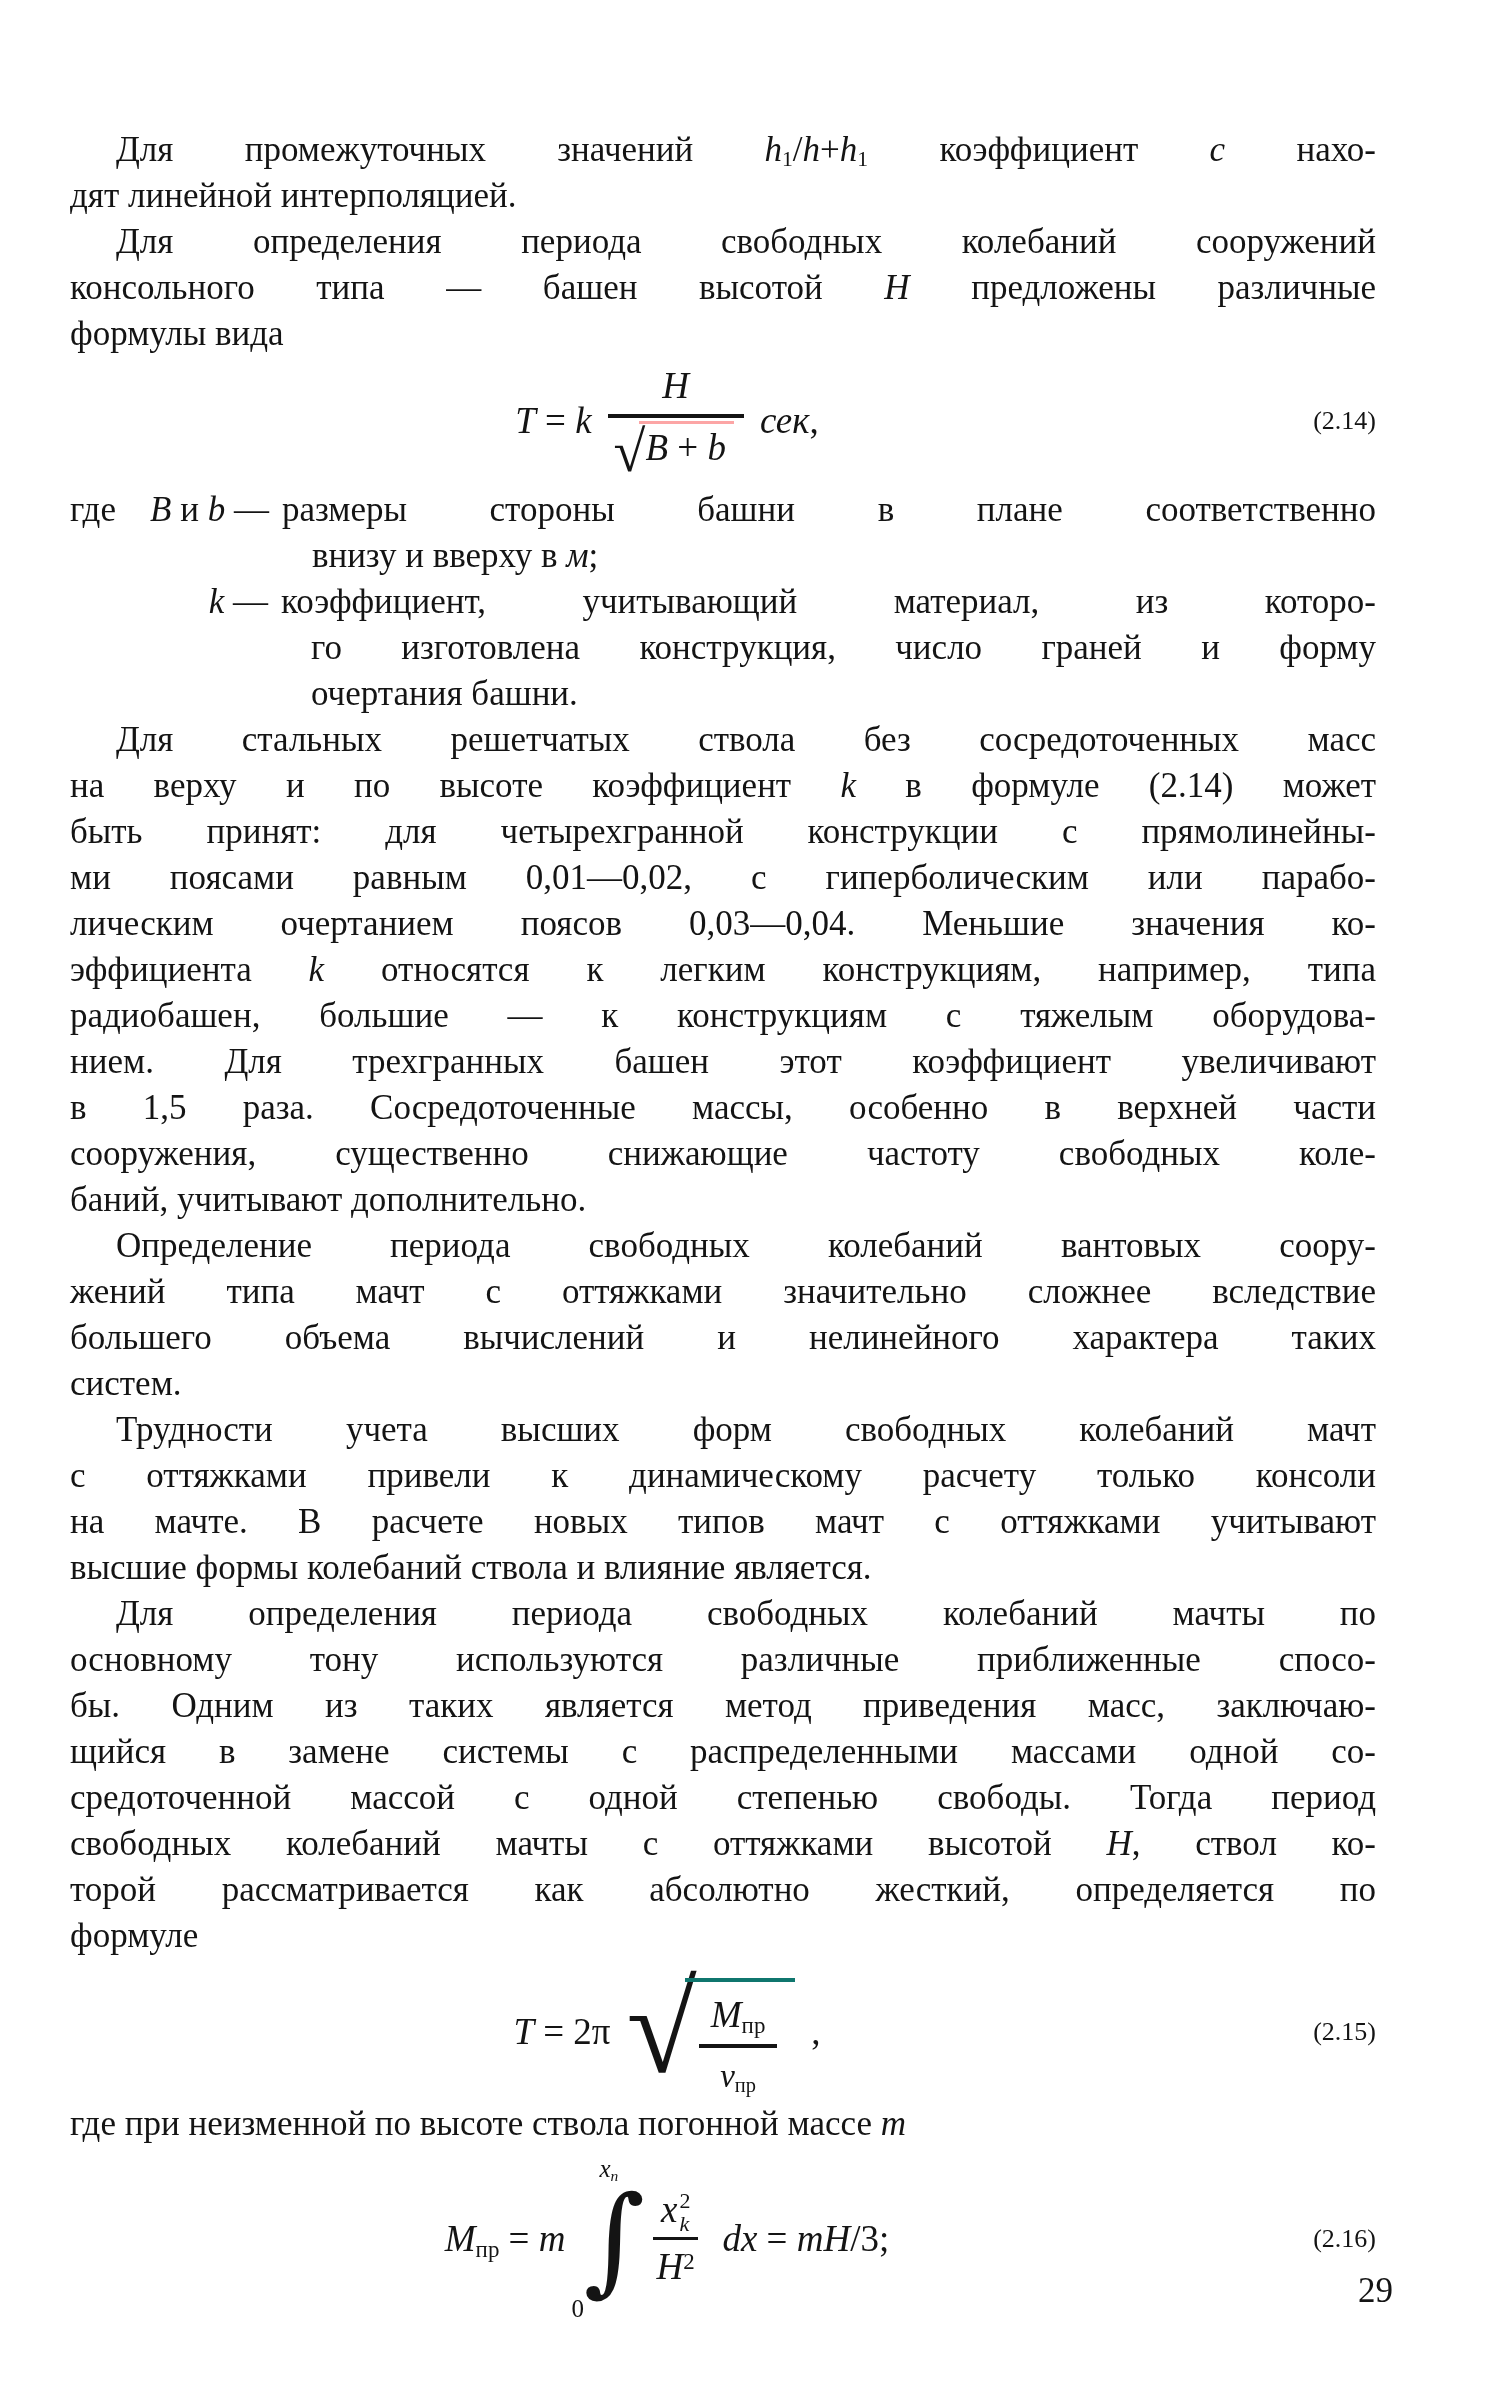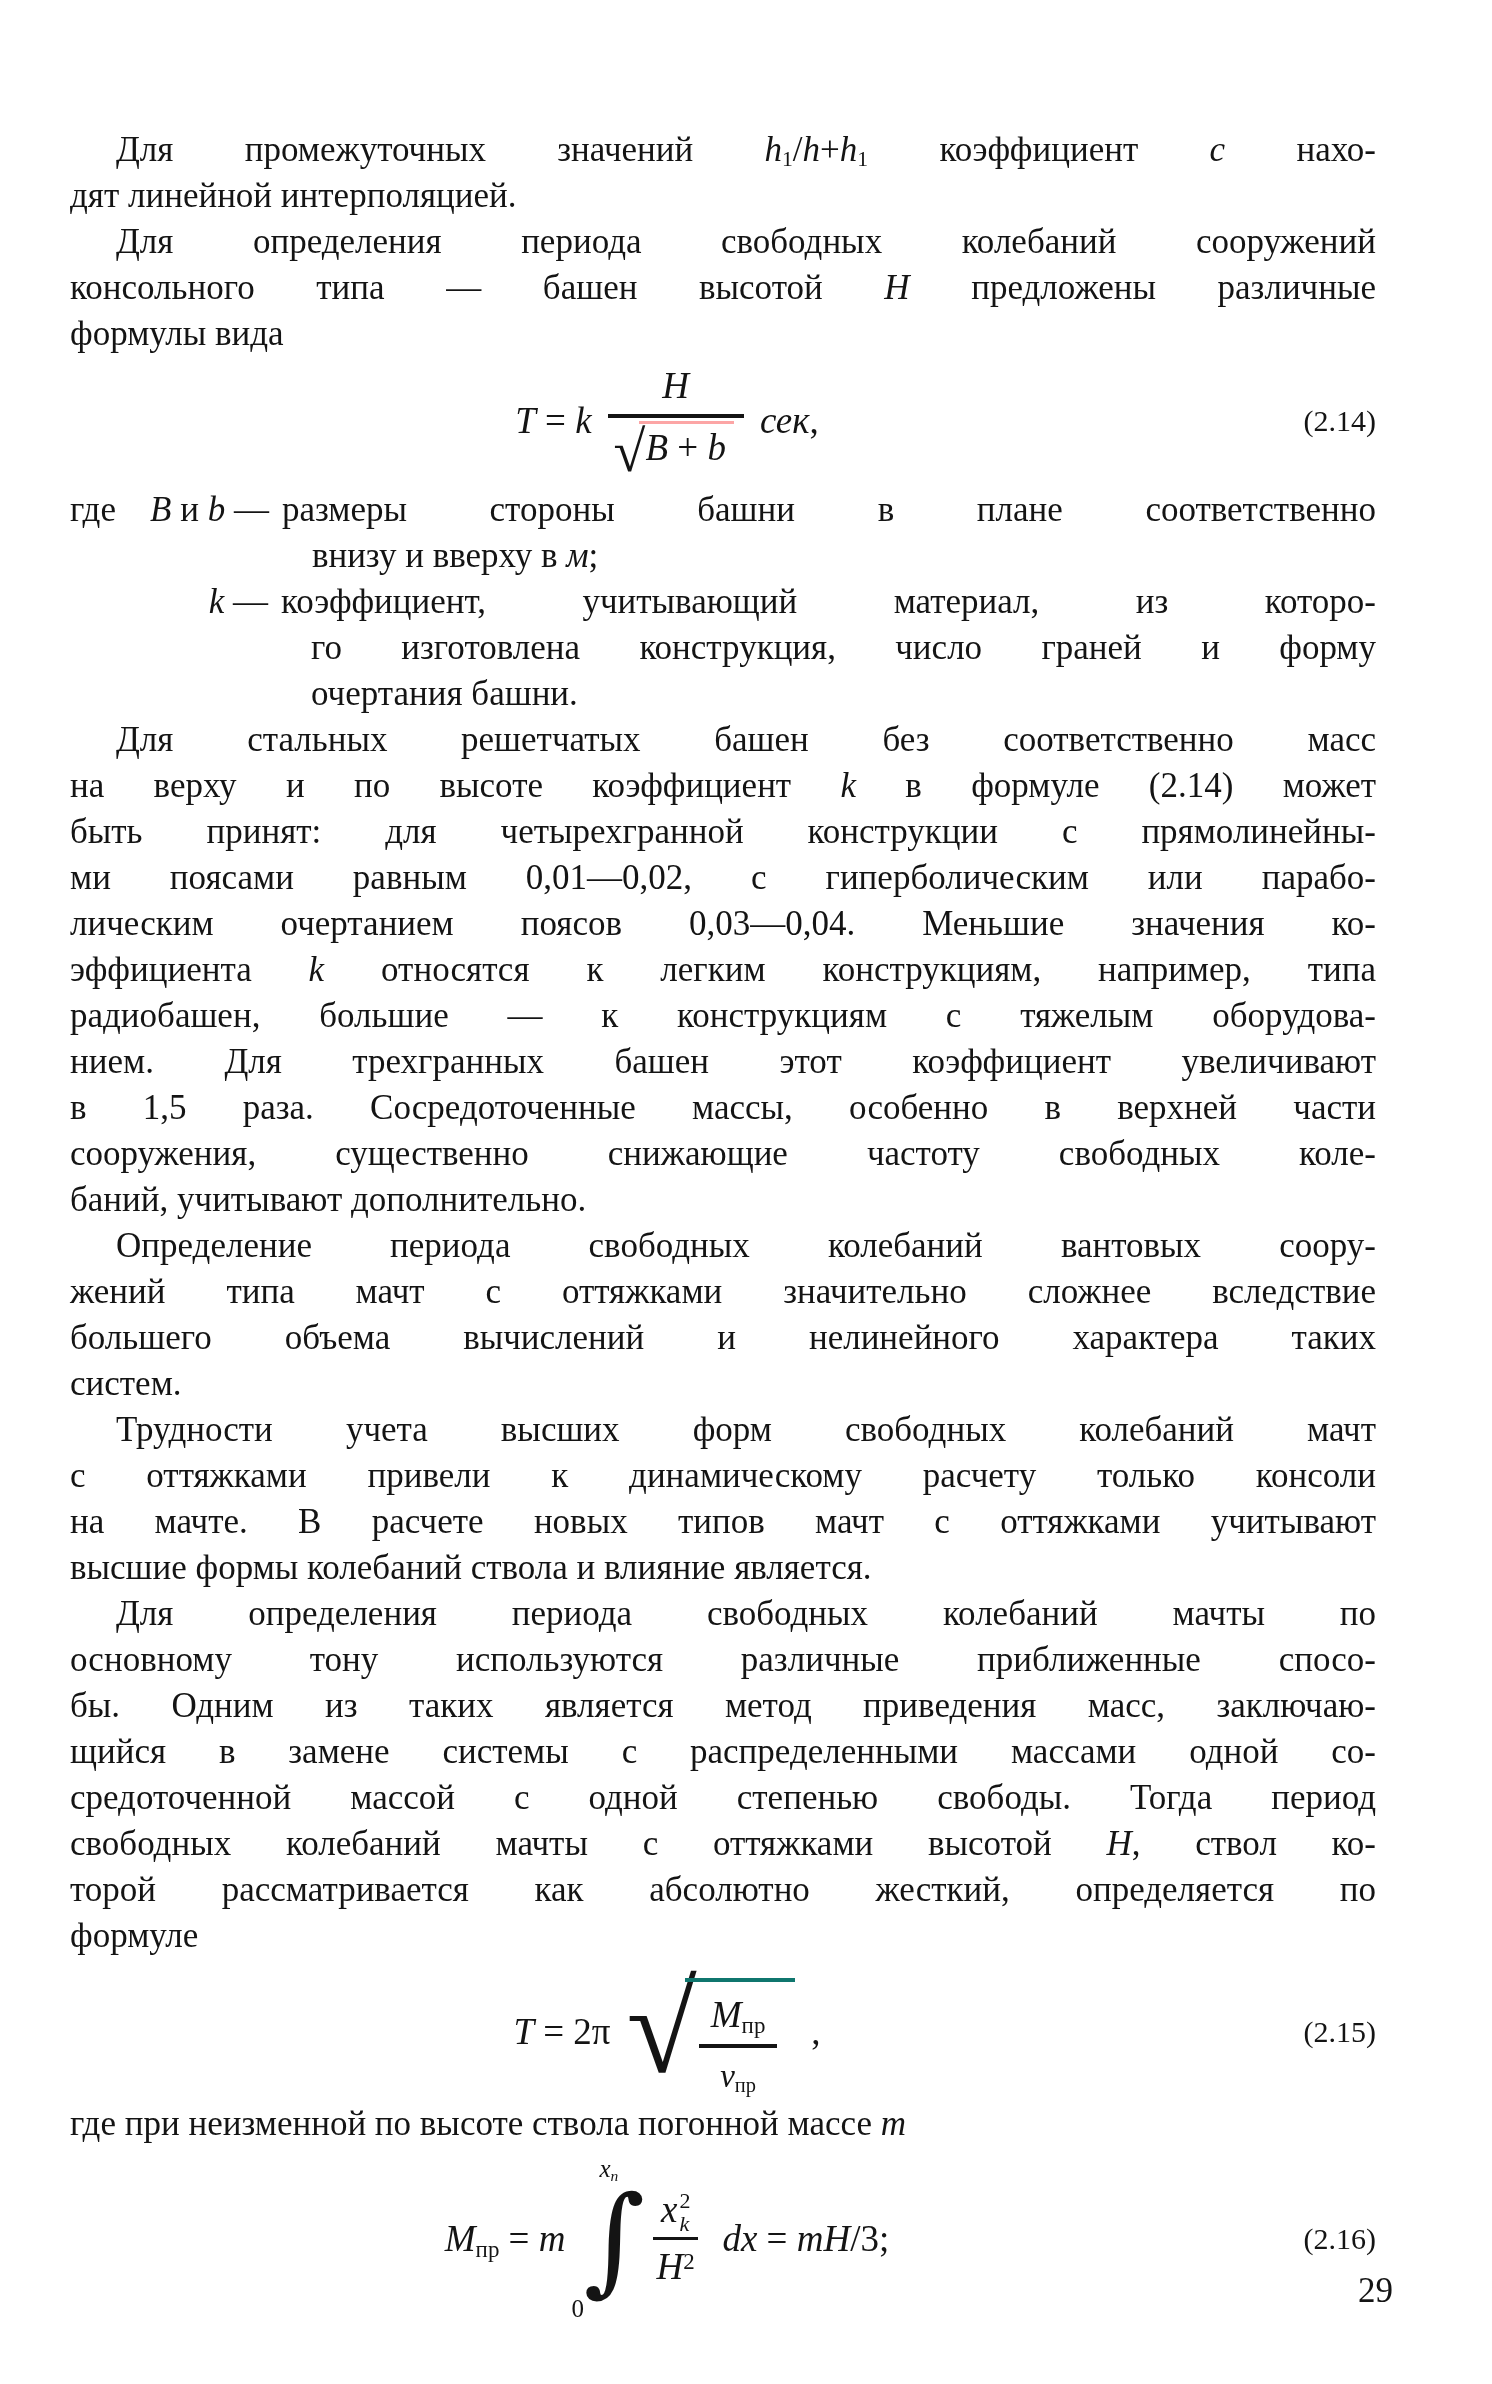--- a/index.html
+++ b/index.html
@@ -51,21 +51,21 @@
     text-align: justify;
     text-align-last: justify;
     -moz-text-align-last: justify;
   }
   .term-lines .ln:not(:first-child) { padding-left: 30px; }
   .term-lines .ln.last { text-align-last: left; -moz-text-align-last: left; }
 
   
   .formula { display: flex; align-items: center; }
   .f-body { flex: 1; display: flex; justify-content: center; align-items: center; font-size: 37px; }
-  .f-tag  { flex: 0 0 112px; text-align: right; font-size: 30px; }
+  .f-tag  { flex: 0 0 112px; text-align: right; font-size: 26px; }
   .f-lhs  { margin-right: 16px; white-space: nowrap; }
   .f-suffix { margin-left: 16px; white-space: nowrap; }
 
   
   .f214 { margin: 6px 0 8px; }
   .f214 .frac { display: inline-flex; flex-direction: column; align-items: center; }
   .f214 .num { padding: 0 10px 5px; }
   .f214 .den {
     border-top: 4px solid #141414;
     padding: 3px 10px 0 6px;
@@ -152,21 +152,21 @@
         <div class="term-lines">
             <div class="ln">коэффициент, учитывающий материал, из которо-</div>
             <div class="ln">го изготовлена конструкция, число граней и форму</div>
             <div class="ln last">очертания башни.</div>
           </div>
       </div>
     </div>
   </div>
 
   <div class="para indent">
-      <div class="ln">Для стальных решетчатых башен без соответственно масс</div>
+      <div class="ln">Для стальных решетчатых ствола без сосредоточенных масс</div>
       <div class="ln">на верху и по высоте коэффициент <i>k</i> в формуле (2.14) может</div>
       <div class="ln">быть принят: для четырехгранной конструкции с прямолинейны-</div>
       <div class="ln">ми поясами равным 0,01—0,02, с гиперболическим или парабо-</div>
       <div class="ln">лическим очертанием поясов 0,03—0,04. Меньшие значения ко-</div>
       <div class="ln">эффициента <i>k</i> относятся к легким конструкциям, например, типа</div>
       <div class="ln">радиобашен, большие — к конструкциям с тяжелым оборудова-</div>
       <div class="ln">нием. Для трехгранных башен этот коэффициент увеличивают</div>
       <div class="ln">в 1,5 раза. Сосредоточенные массы, особенно в верхней части</div>
       <div class="ln">сооружения, существенно снижающие частоту свободных коле-</div>
       <div class="ln last">баний, учитывают дополнительно.</div>

